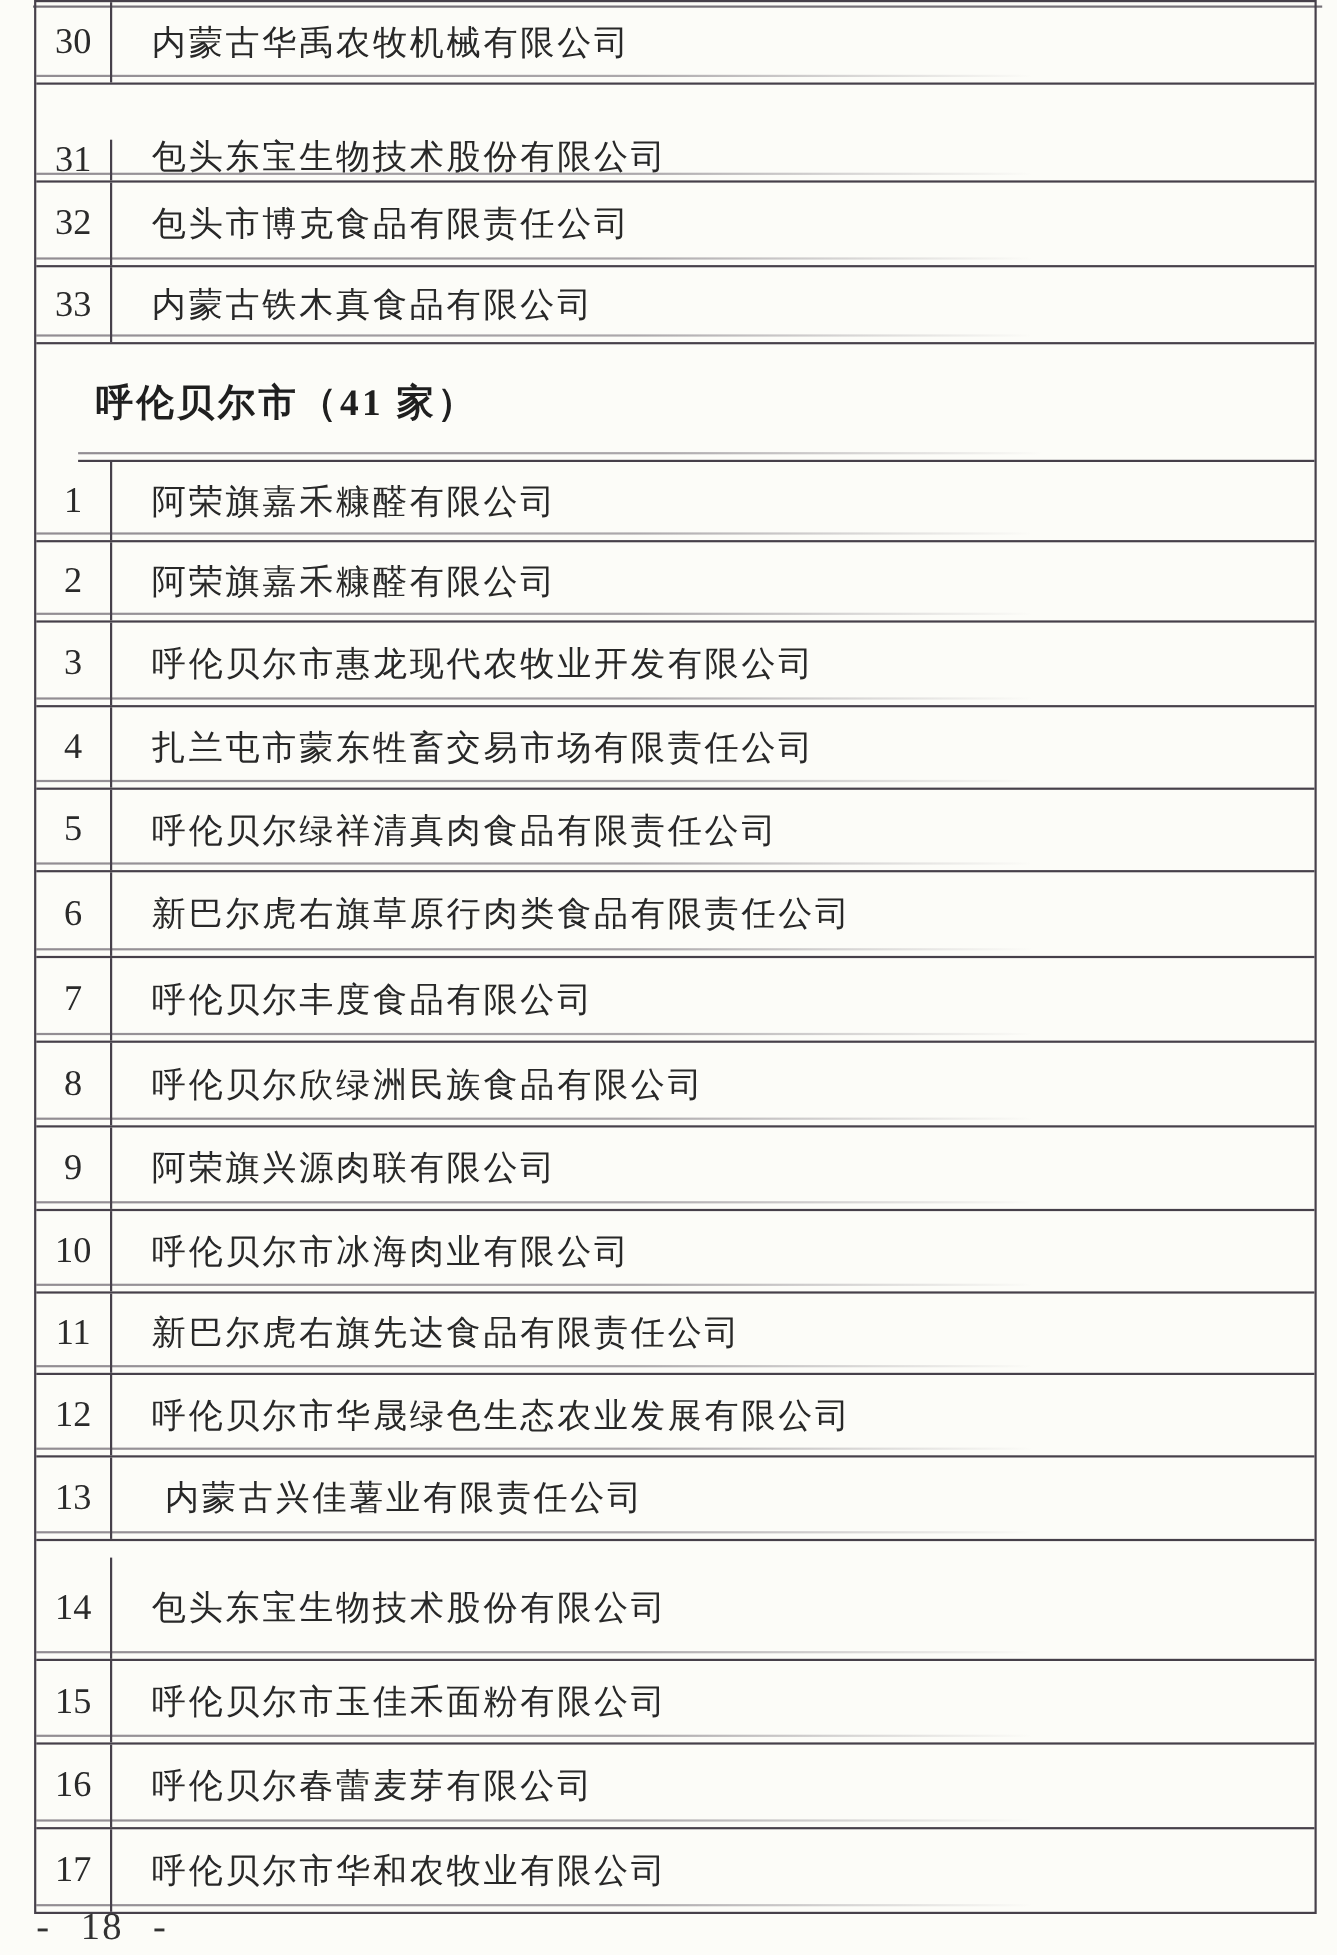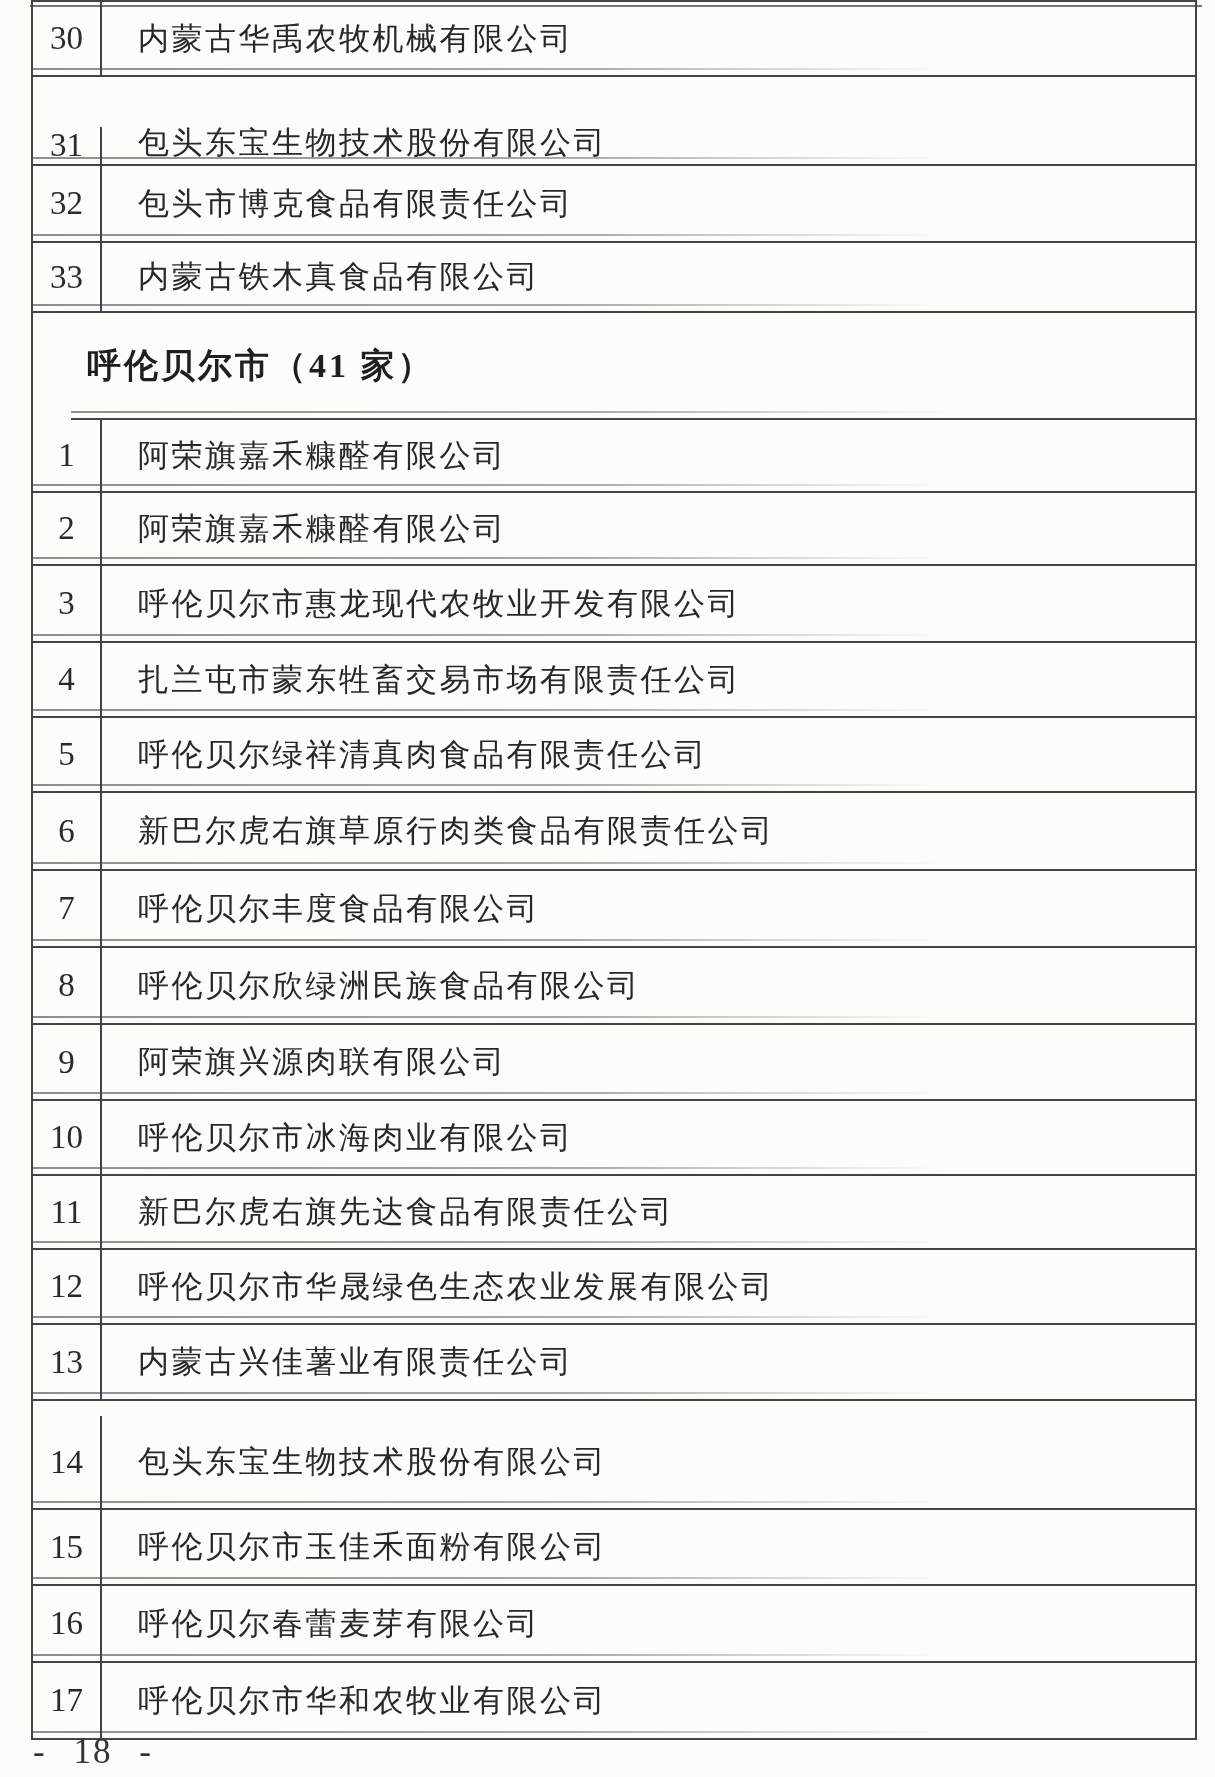--- a/index.html
+++ b/index.html
@@ -145,21 +145,21 @@
       <div class="cell-name">呼伦贝尔市冰海肉业有限公司</div>
     </div>
     <div class="trow" style="height: 74px;">
       <div class="cell-no">11</div>
       <div class="cell-name">新巴尔虎右旗先达食品有限责任公司</div>
     </div>
     <div class="trow" style="height: 75px;">
       <div class="cell-no">12</div>
       <div class="cell-name">呼伦贝尔市华晟绿色生态农业发展有限公司</div>
     </div>
-    <div class="trow" style="height: 76px;">
+    <div class="trow" style="height: 76px; gap: 12px;">
       <div class="cell-no">13</div>
       <div class="cell-name">内蒙古兴佳薯业有限责任公司</div>
     </div>
     <div class="trow" style="height: 94px; margin-top: 15px;">
       <div class="cell-no">14</div>
       <div class="cell-name">包头东宝生物技术股份有限公司</div>
     </div>
     <div class="trow" style="height: 76px;">
       <div class="cell-no">15</div>
       <div class="cell-name">呼伦贝尔市玉佳禾面粉有限公司</div>

